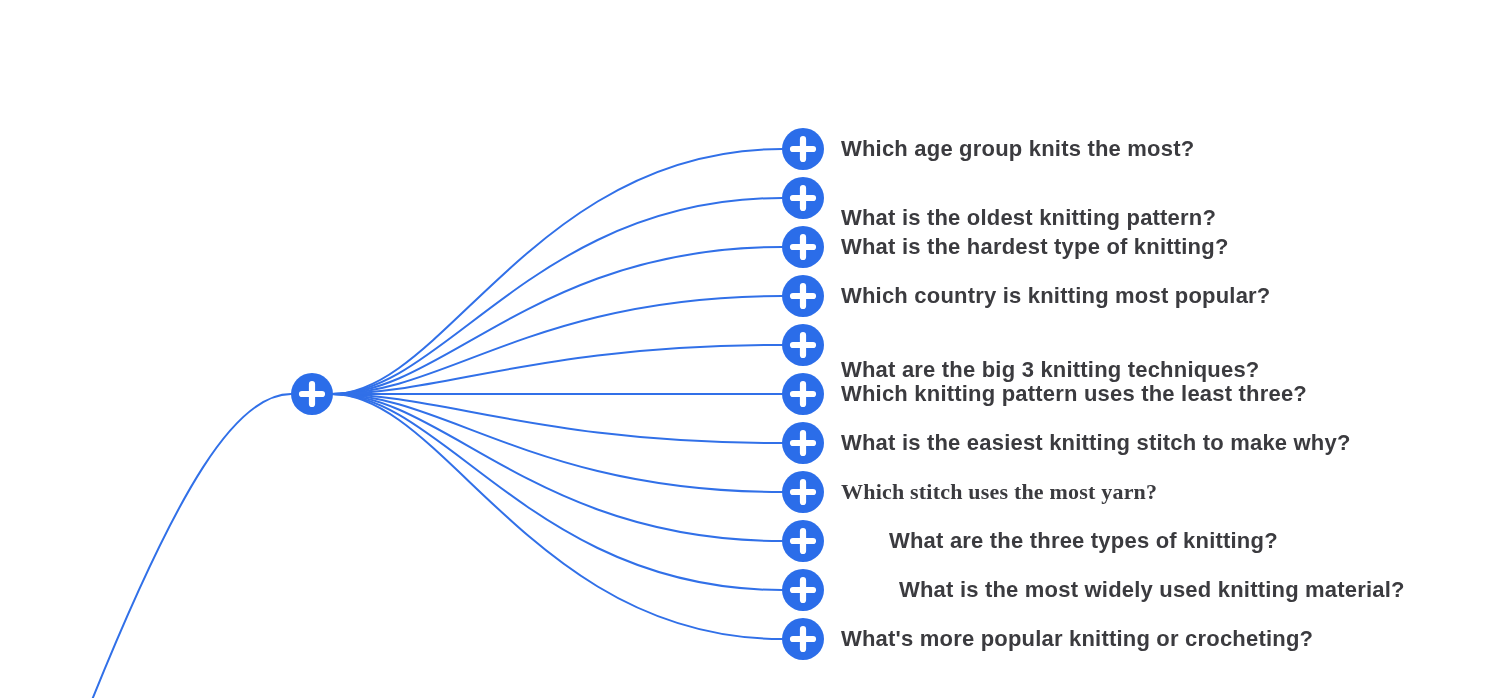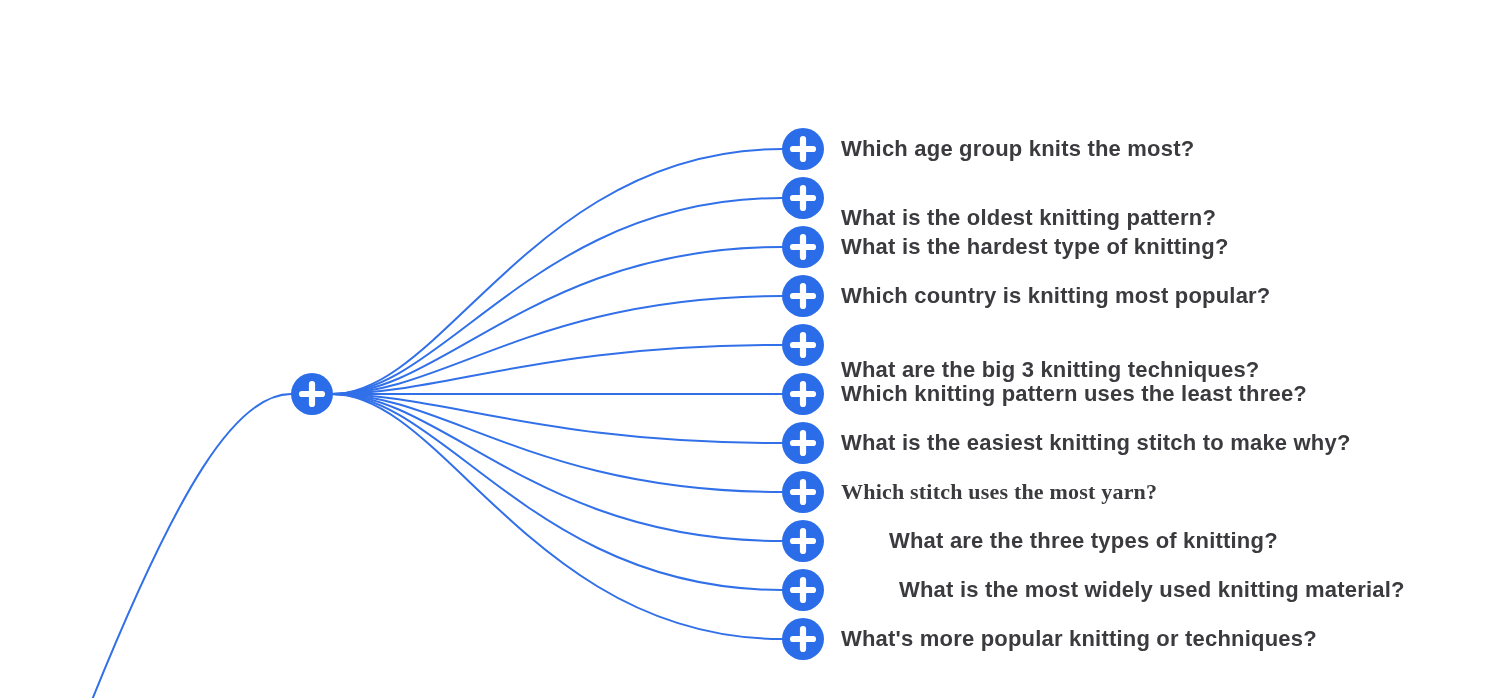--- a/index.html
+++ b/index.html
@@ -179,16 +179,16 @@
       </svg>
     </button>
     <span class="child-label" style="left: 77px; margin-left: 40px;">What is the most widely used knitting material?</span>
   </div>
       <div class="child-row" style="left: 782px; top: 618px;">
     <button class="node-btn child-btn">
       <svg viewBox="0 0 42 42" aria-hidden="true">
         <path d="M11 21h20M21 11v20" stroke="var(--plus, #ffffff)" stroke-width="6.2" stroke-linecap="round" fill="none"></path>
       </svg>
     </button>
-    <span class="child-label" style="left: 59px;">What's more popular knitting or techniques?</span>
+    <span class="child-label" style="left: 59px;">What's more popular knitting or crocheting?</span>
   </div>
     </div>
 </div>
 
 </body></html>

